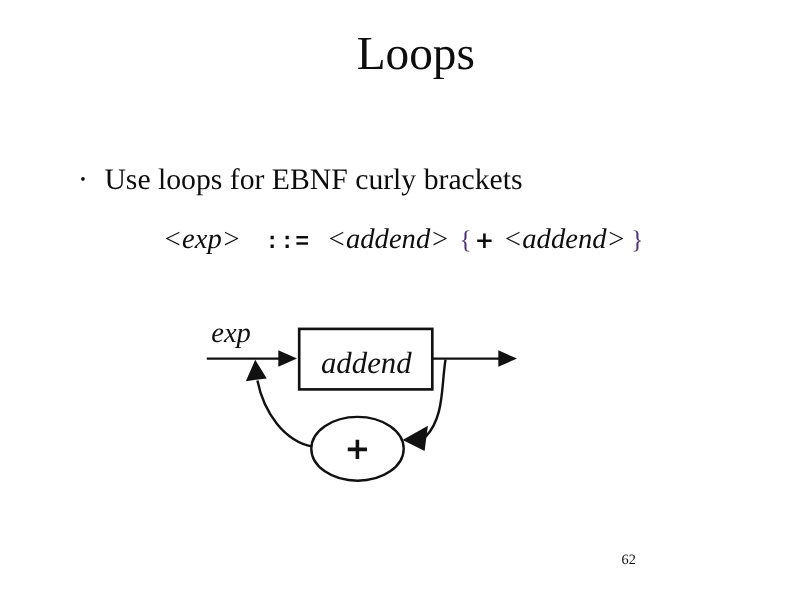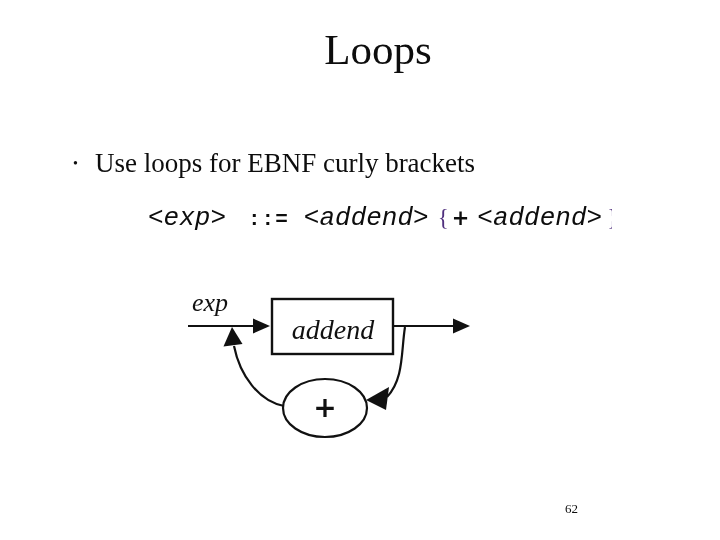--- a/index.html
+++ b/index.html
@@ -37,21 +37,21 @@
   .grammar {
     position: absolute;
     top: 202px;
     left: 148px;
     white-space: nowrap;
     font-size: 26px;
     color: #0d0d0d;
   }
   .grammar .nt {
     font-style: italic;
-    font-family: Liberation Mono, monospace;
+    font-family: Liberation Serif, serif;
   }
   .grammar .op {
     font-family: "Liberation Mono", "DejaVu Sans Mono", monospace;
     font-weight: bold;
     font-size: 21px;
     margin-left: 22px;
     letter-spacing: 1px;
   }
   .grammar .rhs1 { margin-left: 15px; }
   .grammar .brace {

